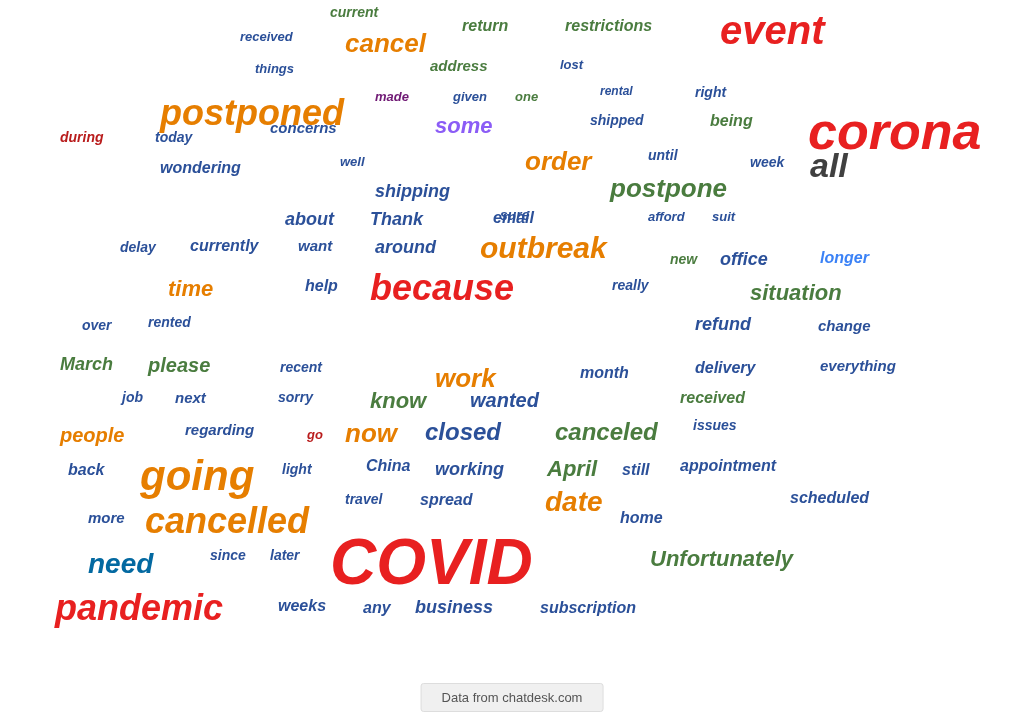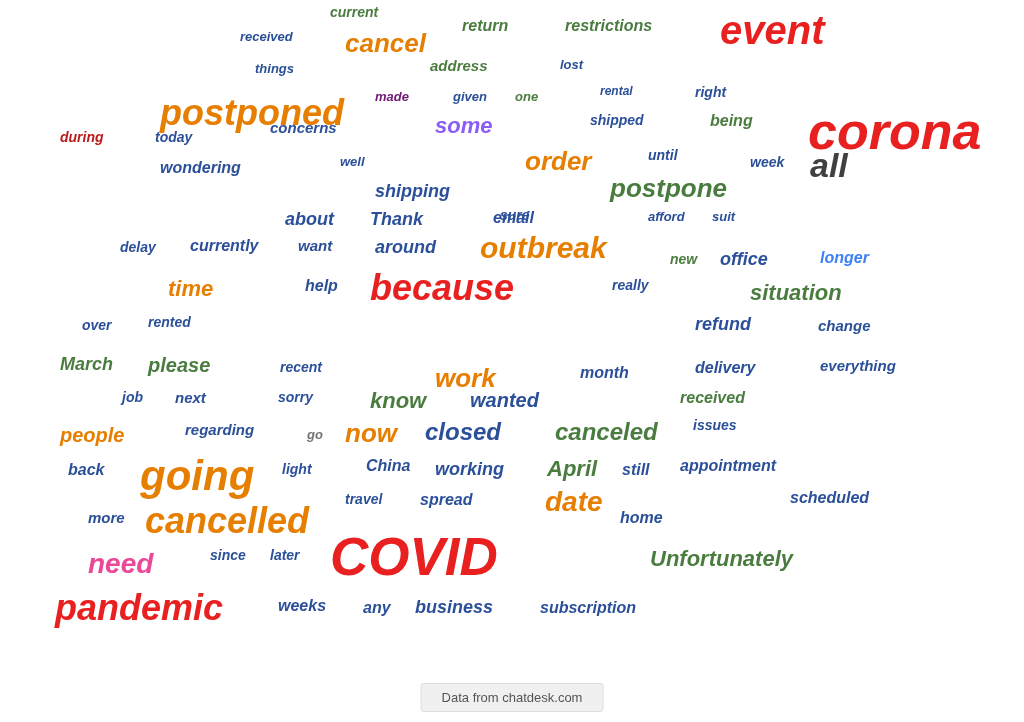--- a/index.html
+++ b/index.html
@@ -101,44 +101,44 @@
     <span class="word" style="left: 695px; top: 360px; font-size: 16px; color: rgb(43, 80, 153);">delivery</span>
     <span class="word" style="left: 820px; top: 358px; font-size: 15px; color: rgb(43, 80, 153);">everything</span>
     <span class="word" style="left: 122px; top: 390px; font-size: 14px; color: rgb(43, 80, 153);">job</span>
     <span class="word" style="left: 175px; top: 390px; font-size: 15px; color: rgb(43, 80, 153);">next</span>
     <span class="word" style="left: 278px; top: 390px; font-size: 14px; color: rgb(43, 80, 153);">sorry</span>
     <span class="word" style="left: 370px; top: 390px; font-size: 22px; color: rgb(74, 124, 63);">know</span>
     <span class="word" style="left: 470px; top: 390px; font-size: 20px; color: rgb(43, 80, 153);">wanted</span>
     <span class="word" style="left: 680px; top: 390px; font-size: 16px; color: rgb(74, 124, 63);">received</span>
     <span class="word" style="left: 60px; top: 425px; font-size: 20px; color: rgb(230, 126, 0);">people</span>
     <span class="word" style="left: 185px; top: 422px; font-size: 15px; color: rgb(43, 80, 153);">regarding</span>
-    <span class="word" style="left: 307px; top: 428px; font-size: 13px; color: #737373;">go</span>
+    <span class="word" style="left: 307px; top: 428px; font-size: 13px; color: #b91c1c;">go</span>
     <span class="word" style="left: 345px; top: 420px; font-size: 26px; color: rgb(230, 126, 0);">now</span>
     <span class="word" style="left: 425px; top: 420px; font-size: 24px; color: rgb(43, 80, 153);">closed</span>
     <span class="word" style="left: 555px; top: 420px; font-size: 24px; color: rgb(74, 124, 63);">canceled</span>
     <span class="word" style="left: 693px; top: 418px; font-size: 14px; color: rgb(43, 80, 153);">issues</span>
     <span class="word" style="left: 68px; top: 462px; font-size: 16px; color: rgb(43, 80, 153);">back</span>
     <span class="word" style="left: 140px; top: 455px; font-size: 42px; color: rgb(230, 126, 0);">going</span>
     <span class="word" style="left: 282px; top: 462px; font-size: 14px; color: rgb(43, 80, 153);">light</span>
     <span class="word" style="left: 366px; top: 458px; font-size: 16px; color: rgb(43, 80, 153);">China</span>
     <span class="word" style="left: 435px; top: 460px; font-size: 18px; color: rgb(43, 80, 153);">working</span>
     <span class="word" style="left: 547px; top: 458px; font-size: 22px; color: rgb(74, 124, 63);">April</span>
     <span class="word" style="left: 622px; top: 462px; font-size: 16px; color: rgb(43, 80, 153);">still</span>
     <span class="word" style="left: 680px; top: 458px; font-size: 16px; color: rgb(43, 80, 153);">appointment</span>
     <span class="word" style="left: 345px; top: 492px; font-size: 14px; color: rgb(43, 80, 153);">travel</span>
     <span class="word" style="left: 420px; top: 492px; font-size: 16px; color: rgb(43, 80, 153);">spread</span>
     <span class="word" style="left: 545px; top: 488px; font-size: 28px; color: rgb(230, 126, 0);">date</span>
     <span class="word" style="left: 790px; top: 490px; font-size: 16px; color: rgb(43, 80, 153);">scheduled</span>
     <span class="word" style="left: 88px; top: 510px; font-size: 15px; color: rgb(43, 80, 153);">more</span>
     <span class="word" style="left: 145px; top: 503px; font-size: 36px; color: rgb(230, 126, 0);">cancelled</span>
     <span class="word" style="left: 620px; top: 510px; font-size: 16px; color: rgb(43, 80, 153);">home</span>
-    <span class="word" style="left: 88px; top: 550px; font-size: 28px; color: #ec4899;">need</span>
+    <span class="word" style="left: 88px; top: 550px; font-size: 28px; color: #0369a1;">need</span>
     <span class="word" style="left: 210px; top: 548px; font-size: 14px; color: rgb(43, 80, 153);">since</span>
     <span class="word" style="left: 270px; top: 548px; font-size: 14px; color: rgb(43, 80, 153);">later</span>
-    <span class="word" style="left: 330px; top: 530px; font-size: 53px; color: rgb(232, 32, 32);">COVID</span>
+    <span class="word" style="left: 330px; top: 530px; font-size: 64px; color: rgb(232, 32, 32);">COVID</span>
     <span class="word" style="left: 650px; top: 548px; font-size: 22px; color: rgb(74, 124, 63);">Unfortunately</span>
     <span class="word" style="left: 55px; top: 590px; font-size: 36px; color: rgb(232, 32, 32);">pandemic</span>
     <span class="word" style="left: 278px; top: 598px; font-size: 16px; color: rgb(43, 80, 153);">weeks</span>
     <span class="word" style="left: 363px; top: 600px; font-size: 16px; color: rgb(43, 80, 153);">any</span>
     <span class="word" style="left: 415px; top: 598px; font-size: 18px; color: rgb(43, 80, 153);">business</span>
     <span class="word" style="left: 540px; top: 600px; font-size: 16px; color: rgb(43, 80, 153);">subscription</span>
   </div>
 <div class="footer">Data from chatdesk.com</div>
 
 </body></html>

